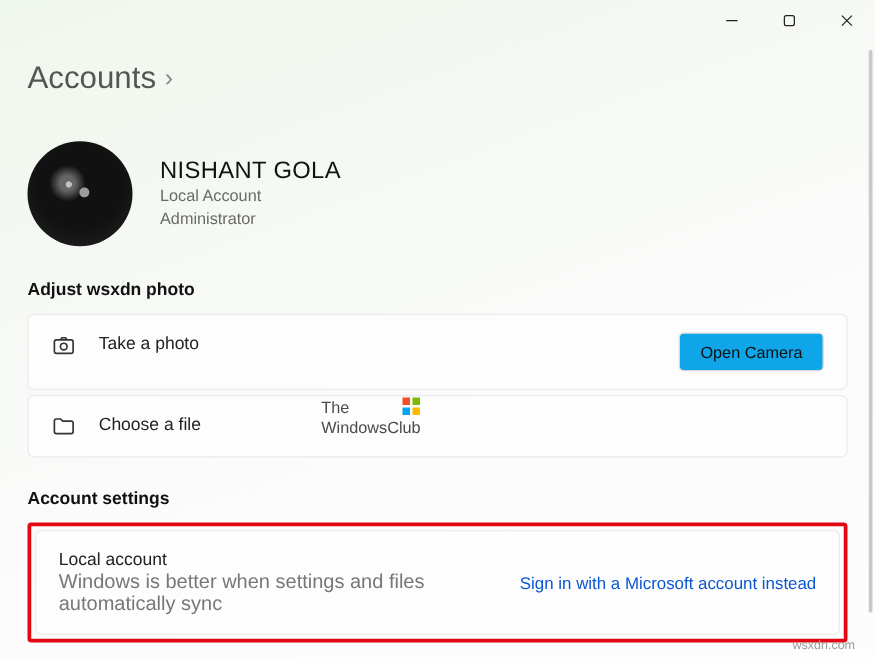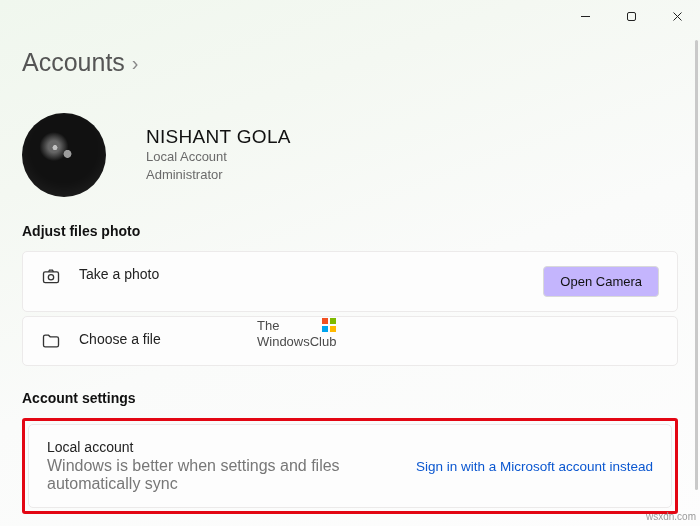--- a/index.html
+++ b/index.html
@@ -10,48 +10,48 @@
   .wc-btn { width: 46px; height: 32px; display: flex; align-items: center; justify-content: center; color: #222; }
   .wc-btn svg { width: 11px; height: 11px; }
 
   .content { padding: 48px 22px 0 22px; }
 
   .breadcrumb { display: flex; align-items: baseline; gap: 7px; margin-bottom: 36px; }
   .bc-parent { font-size: 25px; font-weight: 400; color: #555; }
   .bc-sep { font-size: 20px; color: #888; position: relative; top: -1px; }
   .bc-current { font-size: 26px; font-weight: 600; color: #111; }
 
-  .profile { display: flex; align-items: center; gap: 40px; margin-bottom: 26px; }
+  .profile { display: flex; align-items: center; gap: 22px; margin-bottom: 26px; }
   .avatar { width: 84px; height: 84px; border-radius: 50%; background: radial-gradient(circle at 38% 40%, #666 0 8%, #111 20% 100%); box-shadow: inset 0 -6px 14px rgba(255,255,255,0.05); position: relative; overflow: hidden; }
   .avatar::after { content:""; position:absolute; left:18px; top:22px; width:50px; height:42px; background: radial-gradient(circle at 30% 30%, #bbb 0 5%, transparent 6%), radial-gradient(circle at 55% 45%, #999 0 10%, transparent 12%); border-radius: 40% 60% 50% 50%; filter: contrast(1.1); }
   .profile-name { font-size: 19px; font-weight: 400; color: #111; letter-spacing: .3px; }
   .profile-sub { font-size: 13px; color: #6a6a6a; line-height: 1.4; }
 
   .section-title { font-size: 14px; font-weight: 600; color: #111; margin: 0 0 12px 0; }
 
   .card-group { display: flex; flex-direction: column; gap: 4px; margin-bottom: 24px; }
   .card { background: #fdfdfd; border: 1px solid #eceaea; border-radius: 5px; padding: 14px 18px; display: flex; gap: 18px; }
   .card .icon { width: 20px; height: 20px; display: flex; align-items: center; justify-content: center; color: #333; }
   .card .label { font-size: 14px; color: #222; flex: 1; }
-  .card .btn { background: #c4b5fd; border: 1px solid #d9d9d9; border-radius: 4px; padding: 7px 16px; font-size: 13px; color: #111; cursor: pointer; }
+  .card .btn { background: #0ea5e9; border: 1px solid #d9d9d9; border-radius: 4px; padding: 7px 16px; font-size: 13px; color: #111; cursor: pointer; }
 
   .acct-card { border: 1px solid #eceaea; border-radius: 5px; padding: 14px 18px; display: flex; align-items: center; gap: 18px; background: #fdfdfd; }
   .acct-text { flex: 1; }
   .acct-title { font-size: 14px; color: #222; margin-bottom: 2px; }
   .acct-sub { font-size: 16px; color: #777; }
   .acct-link { font-size: 13.5px; color: #0B57D0; cursor: pointer; }
 
   .highlight-box { border: 3px solid #e30613; border-radius: 3px; padding: 3px; margin-top: 2px; }
 
   .watermark-center { position: absolute; left: 245px; top: 318px; font-size: 13px; color: #4b4b4b; line-height: 1.25; pointer-events: none; margin-left: 12px; }
   .watermark-flag { position: absolute; left: 322px; top: 318px; width: 14px; height: 14px; }
   .watermark-flag .q { position:absolute; width:6px; height:6px; }
   .q1{left:0;top:0;background:#f25022;} .q2{right:0;top:0;background:#7fba00;}
   .q3{left:0;bottom:0;background:#00a4ef;} .q4{right:0;bottom:0;background:#ffb900;}
-  .watermark-br { position: absolute; right: 4px; bottom: 4px; font-size: 10px; color: #9a9a9a; pointer-events: none; }
+  .watermark-br { position: absolute; right: 16px; bottom: 4px; font-size: 10px; color: #9a9a9a; pointer-events: none; }
 
   .scroll-track { position:absolute; right:0; top:40px; bottom:36px; width:6px; background:transparent; }
   .scroll-thumb { width:3px; margin-left:1px; height:100%; background:#c9c9c9; border-radius:2px; }
 </style>
 </head>
 <body>
 
 <div class="window-controls">
   <div class="wc-btn">
     <svg viewBox="0 0 11 11">
@@ -84,21 +84,21 @@
 
   <div class="profile">
     <div class="avatar"></div>
     <div>
       <div class="profile-name">NISHANT GOLA</div>
       <div class="profile-sub">Local Account</div>
       <div class="profile-sub">Administrator</div>
     </div>
   </div>
 
-  <div class="section-title">Adjust files photo</div>
+  <div class="section-title">Adjust wsxdn photo</div>
 
   <div class="card-group">
     <div class="card">
       <span class="icon">
         <svg viewBox="0 0 24 24" width="20" height="20" fill="none" stroke="currentColor" stroke-width="1.6">
             <rect x="3" y="7" width="18" height="13" rx="2"></rect>
             <circle cx="12" cy="13.5" r="3.2"></circle>
             <path d="M9 7l1.2-2h3.6L15 7"></path>
           </svg>
       </span>

